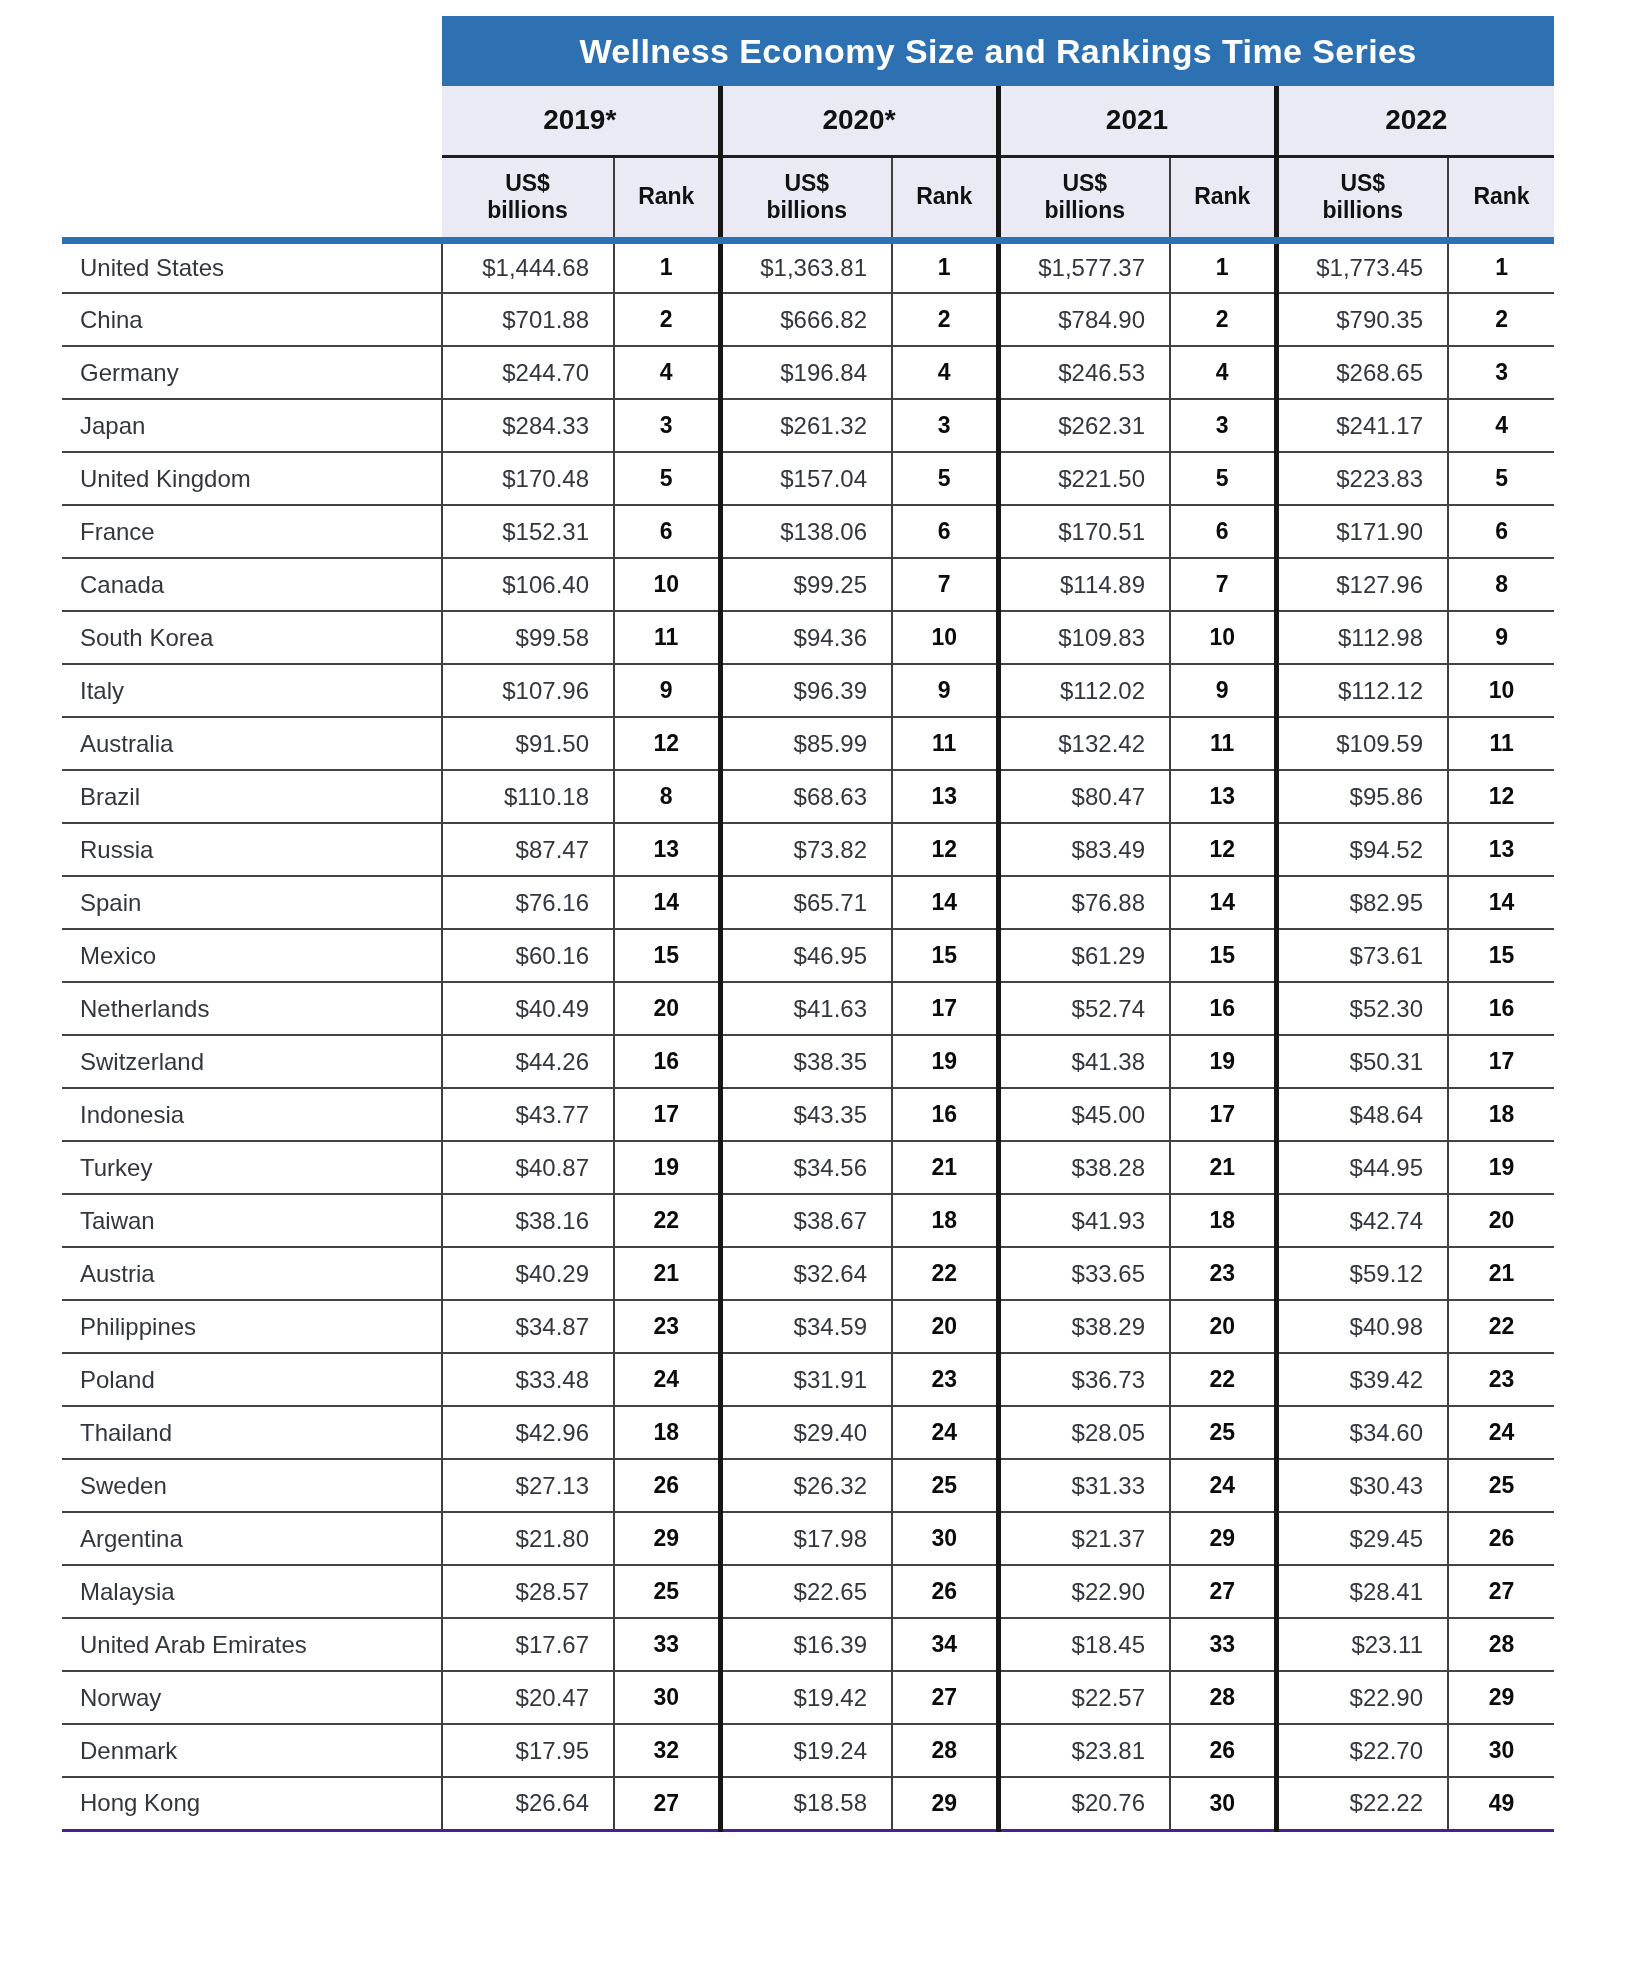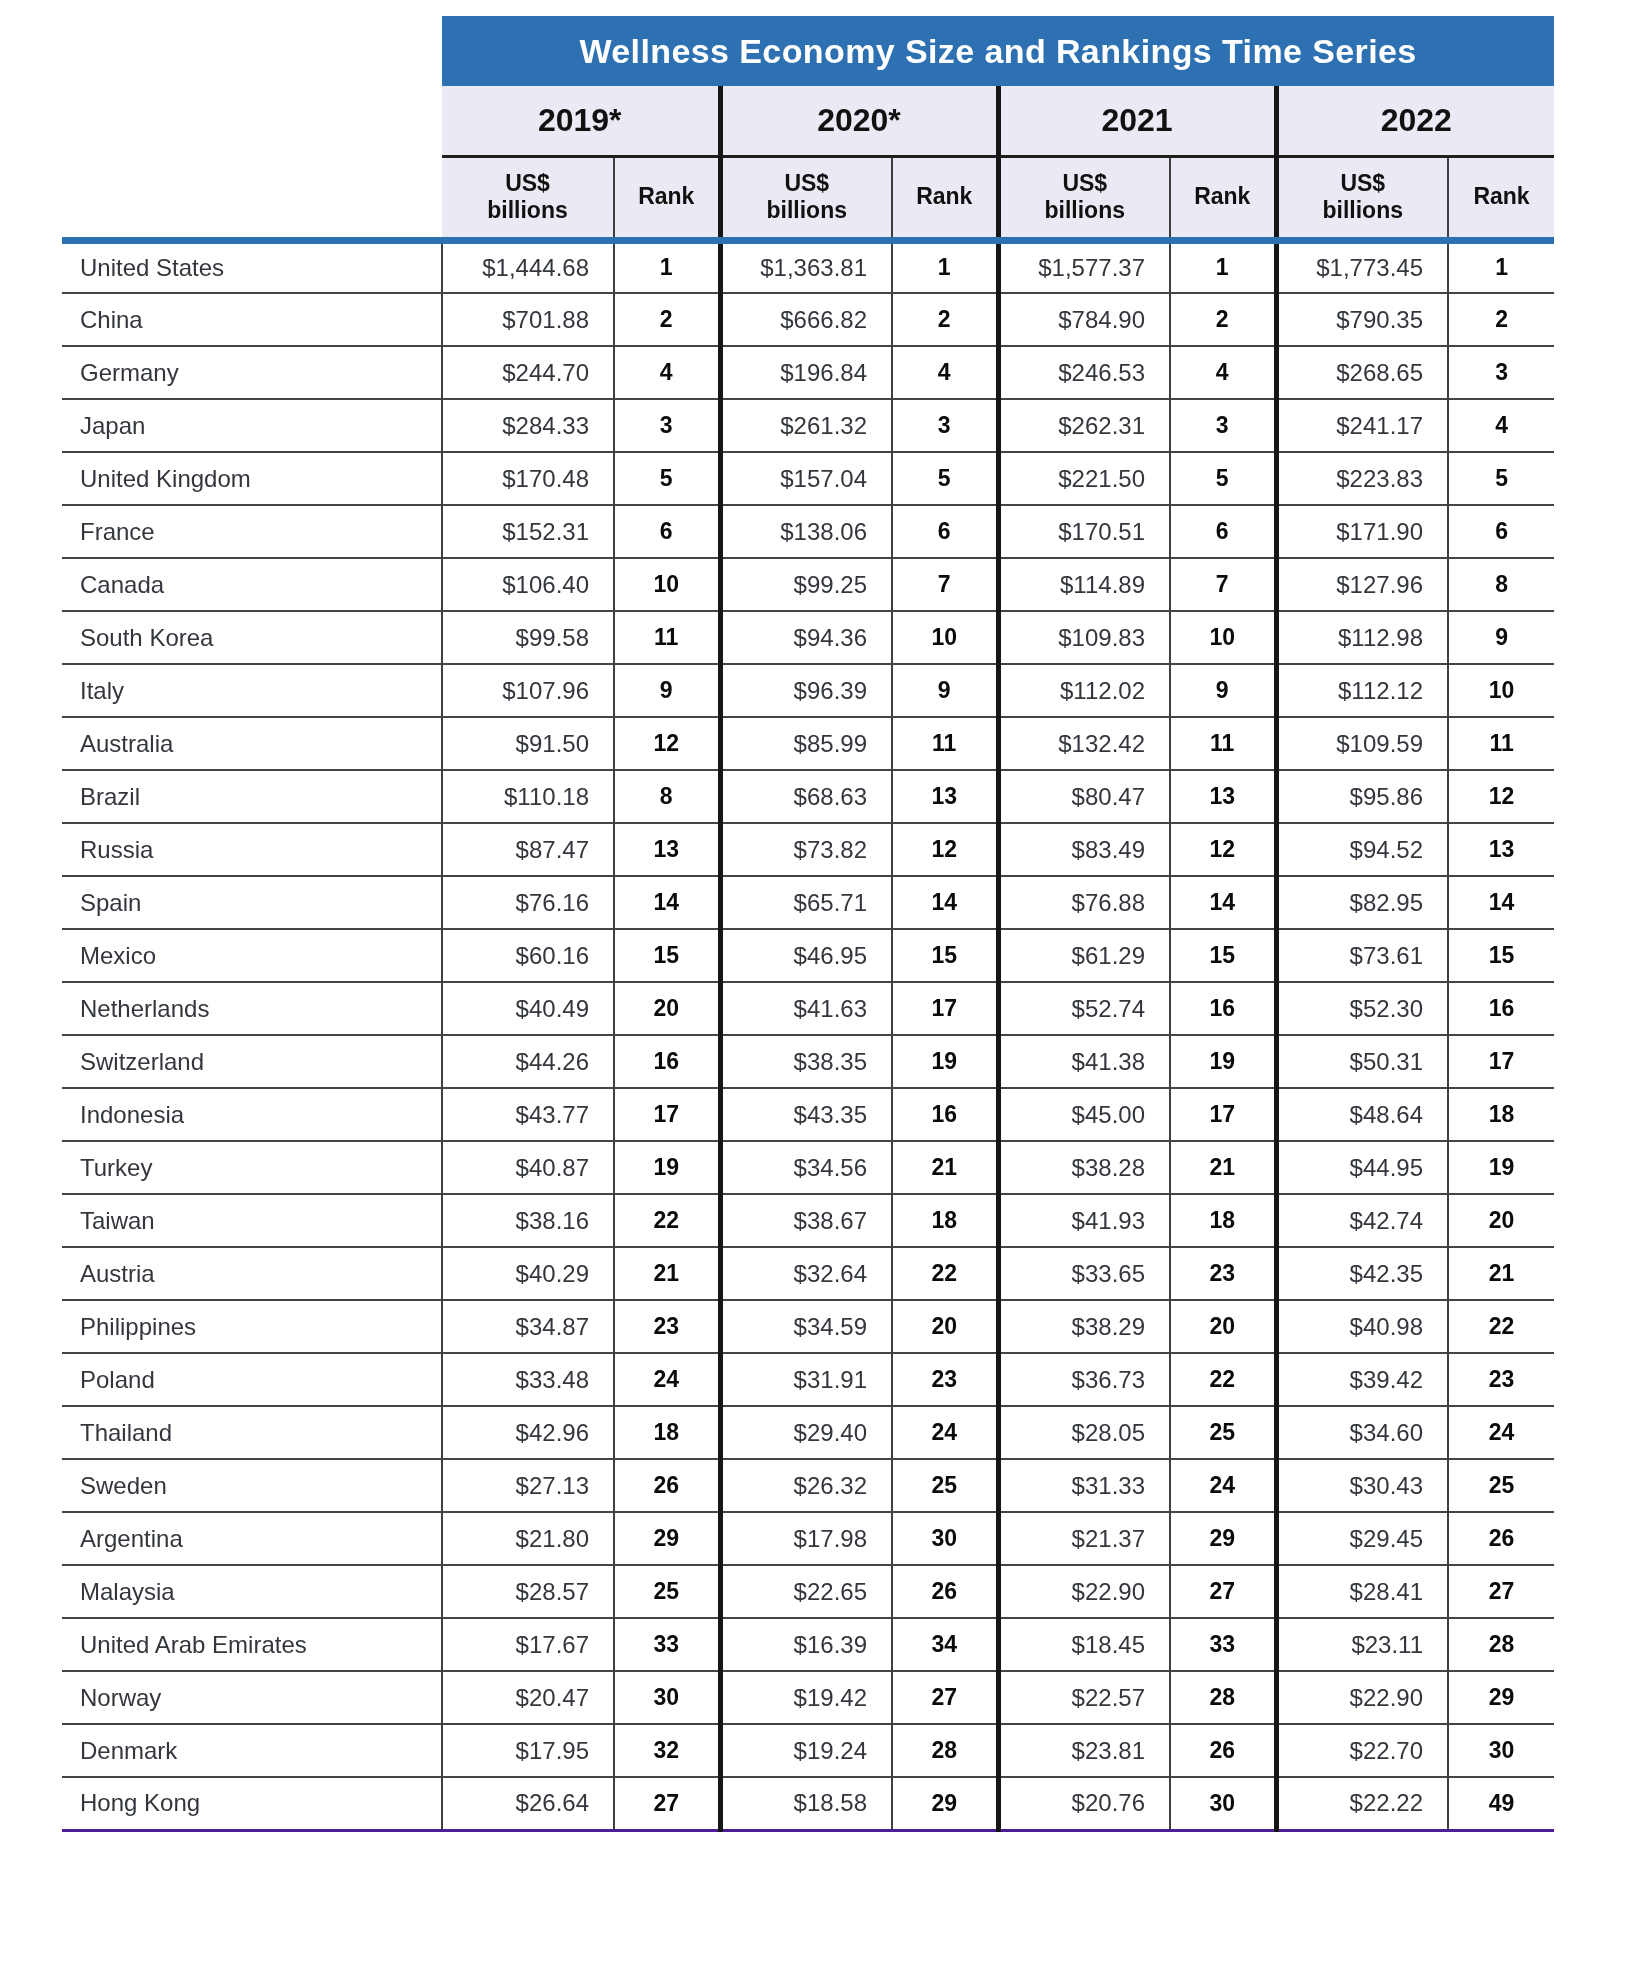--- a/index.html
+++ b/index.html
@@ -32,21 +32,21 @@
     font-size: 34px;
     font-weight: bold;
     text-align: center;
     height: 70px;
     letter-spacing: 0.4px;
   }
 
   tr.year-row th.year {
     background: #e9eaf3;
     color: #111111;
-    font-size: 32px;
+    font-size: 28px;
     font-weight: bold;
     text-align: center;
     height: 70px;
     border-bottom: 3px solid #1f1f1f;
   }
 
   tr.sub-row th.sub {
     background: #e9eaf3;
     color: #111111;
     font-size: 23px;
@@ -350,21 +350,21 @@
           <td class="rank">20</td>
         </tr>
         <tr>
           <td class="country">Austria</td>
           <td class="value">$40.29</td>
           <td class="rank g-end">21</td>
           <td class="value">$32.64</td>
           <td class="rank g-end">22</td>
           <td class="value">$33.65</td>
           <td class="rank g-end">23</td>
-          <td class="value">$42.35</td>
+          <td class="value">$59.12</td>
           <td class="rank">21</td>
         </tr>
         <tr>
           <td class="country">Philippines</td>
           <td class="value">$34.87</td>
           <td class="rank g-end">23</td>
           <td class="value">$34.59</td>
           <td class="rank g-end">20</td>
           <td class="value">$38.29</td>
           <td class="rank g-end">20</td>

